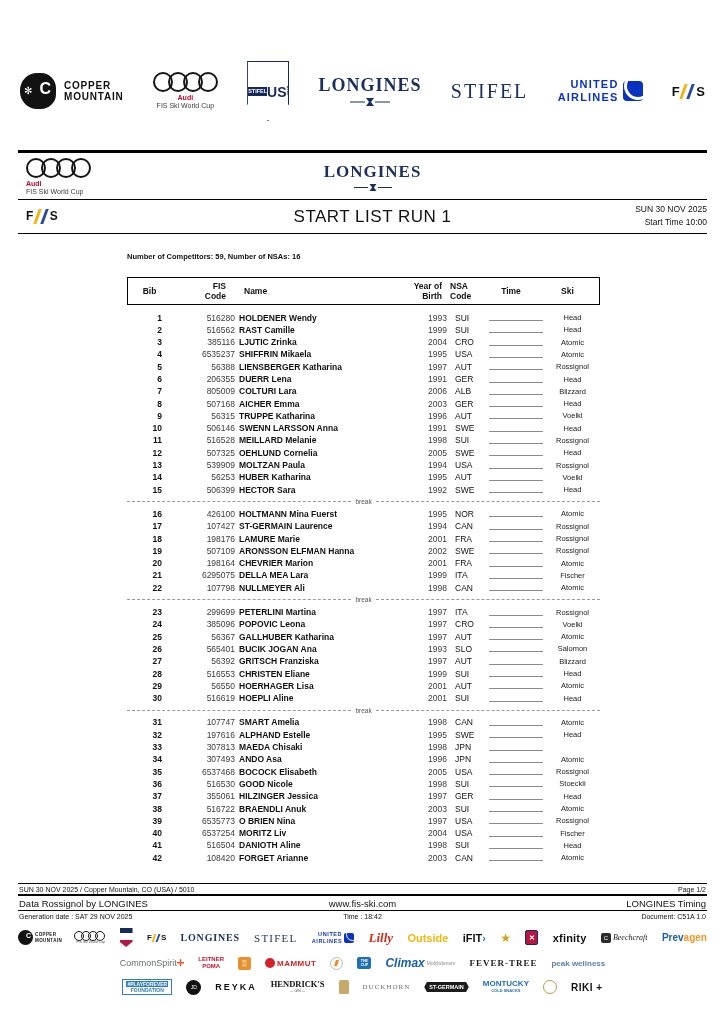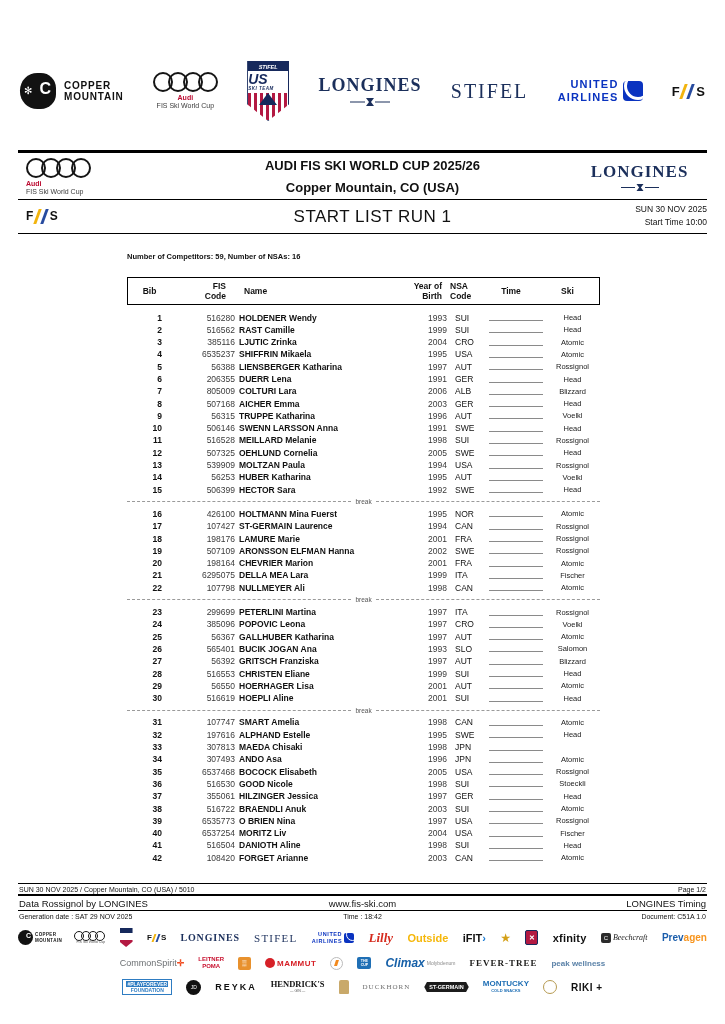--- a/index.html
+++ b/index.html
@@ -14,21 +14,21 @@
   .cm-icon::before{content:"✻";position:absolute;left:4px;top:12px;color:#fff;font-size:10px;}
   .cm-icon::after{content:"C";position:absolute;right:5px;top:7px;color:#fff;font-weight:bold;font-size:16px;}
   .cm-text{font-weight:bold;font-size:10px;letter-spacing:.8px;line-height:1.15;margin-left:6px;}
   .h-flex{display:flex;align-items:center;}
   .rings{display:flex;}
   .ring{width:16px;height:16px;border:2.3px solid #151515;border-radius:50%;margin-left:-5px;flex:none;}
   .ring:first-child{margin-left:0;}
   .audi-sub1{color:#bb0a30;font-weight:bold;font-size:7px;margin-top:2px;}
   .audi-sub2{color:#3c3c3c;font-size:7px;}
   .shield{width:40px;height:58px;clip-path:polygon(0 0,100% 0,100% 72%,50% 100%,0 72%);
-          background:#fff;border:1px solid #16295c;display:flex;flex-direction:column;flex:none;font-style:italic;}
+          background:#fff;border:1px solid #16295c;display:flex;flex-direction:row;align-items:center;flex:none;}
   .shield .s1{background:#16295c;color:#fff;font-size:5.5px;font-weight:bold;width:100%;text-align:center;padding:1.5px 0;}
   .shield .s2{color:#16295c;font-weight:bold;font-size:14px;line-height:1;margin-top:1px;}
   .shield .s3{color:#16295c;font-size:4.5px;font-weight:bold;letter-spacing:.5px;}
   .shield .s4{width:100%;flex:1;background:repeating-linear-gradient(90deg,#b31942 0 3px,#fff 3px 6px);position:relative;margin-top:2px;}
   .shield .s4::after{content:"";position:absolute;left:50%;top:0;transform:translateX(-50%);
           border-left:9px solid transparent;border-right:9px solid transparent;border-bottom:12px solid #16295c;}
   .lg-word{color:#1b2f5b;font-weight:bold;letter-spacing:1px;}
   .stifel-word{color:#1b2f5b;font-size:20px;letter-spacing:2px;}
   .ua-text{color:#0a33c0;font-weight:bold;font-size:11px;letter-spacing:1.2px;line-height:1.2;text-align:right;}
   .globe{width:20px;height:20px;background:#0a33c0;border-radius:4px;position:relative;overflow:hidden;margin-left:4px;flex:none;}
@@ -201,24 +201,20 @@
       <div class="stack" style="align-items:flex-start;padding-left:8px;">
         <span class="rings">
           <span class="ring"></span>
             <span class="ring"></span>
             <span class="ring"></span>
             <span class="ring"></span>
         </span>
         <span class="audi-sub1">Audi</span>
         <span class="audi-sub2">FIS Ski World Cup</span>
       </div>
-      <div>
-        <div class="hdr-title">AUDI FIS SKI WORLD CUP 2025/26</div>
-        <div class="hdr-loc">Copper Mountain, CO (USA)</div>
-      </div>
       <div class="longines-block">
         <span class="lg-word serif" style="font-size:17px;">LONGINES</span>
         <svg class="wing-svg" width="40" height="9" viewBox="0 0 40 9">
           <path d="M1 4.5h14M25 4.5h14" stroke="#1b2f5b" stroke-width="1.1"></path>
           <path d="M16.5 1h7l-2.6 3.5 2.6 3.5h-7l2.6-3.5z" fill="#1b2f5b"></path>
         </svg>
       </div>
     </div>
     <div class="hdr-row hdr-b">
       <div class="fis-logo" style="font-size:12px;padding-left:8px;">

